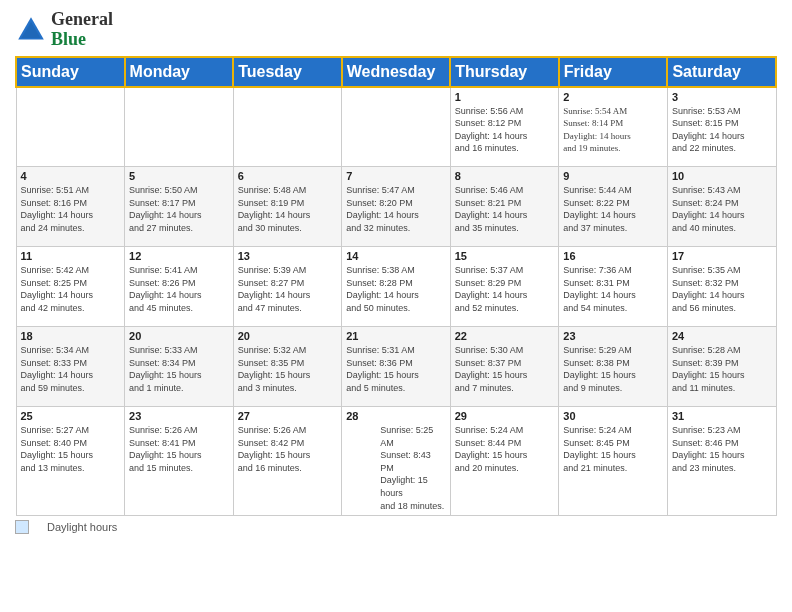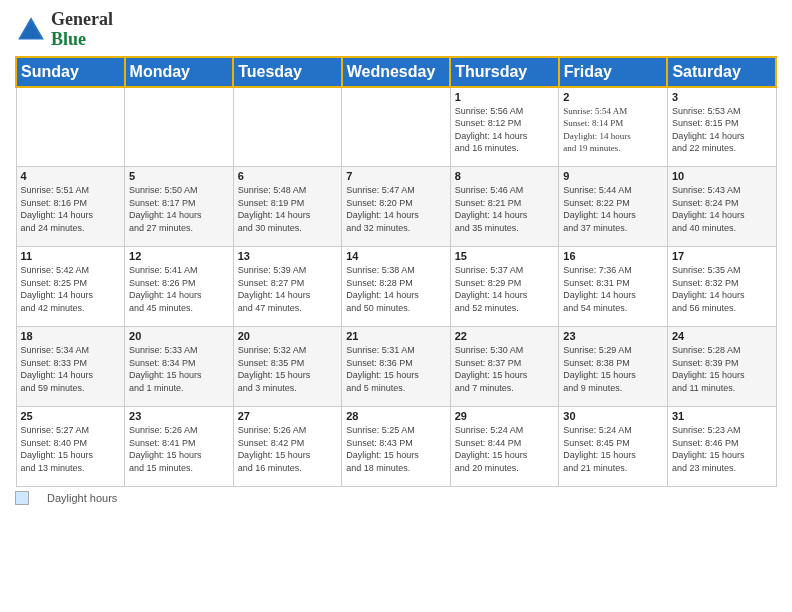--- a/index.html
+++ b/index.html
@@ -343,21 +343,21 @@
           </td>
           <td>
             <div class="day-number">27</div>
             <div class="day-info" style="white-space: pre-line;">Sunrise: 5:26 AM
 Sunset: 8:42 PM
 Daylight: 15 hours
 and 16 minutes.</div>
           </td>
           <td>
             <div class="day-number">28</div>
-            <div class="day-info" style="white-space: pre-line;">Sunrise: 5:25 AM
+            <div class="day-info" style="white-space: pre-line; margin-left: 34px;">Sunrise: 5:25 AM
 Sunset: 8:43 PM
 Daylight: 15 hours
 and 18 minutes.</div>
           </td>
           <td>
             <div class="day-number">29</div>
             <div class="day-info" style="white-space: pre-line;">Sunrise: 5:24 AM
 Sunset: 8:44 PM
 Daylight: 15 hours
 and 20 minutes.</div>

